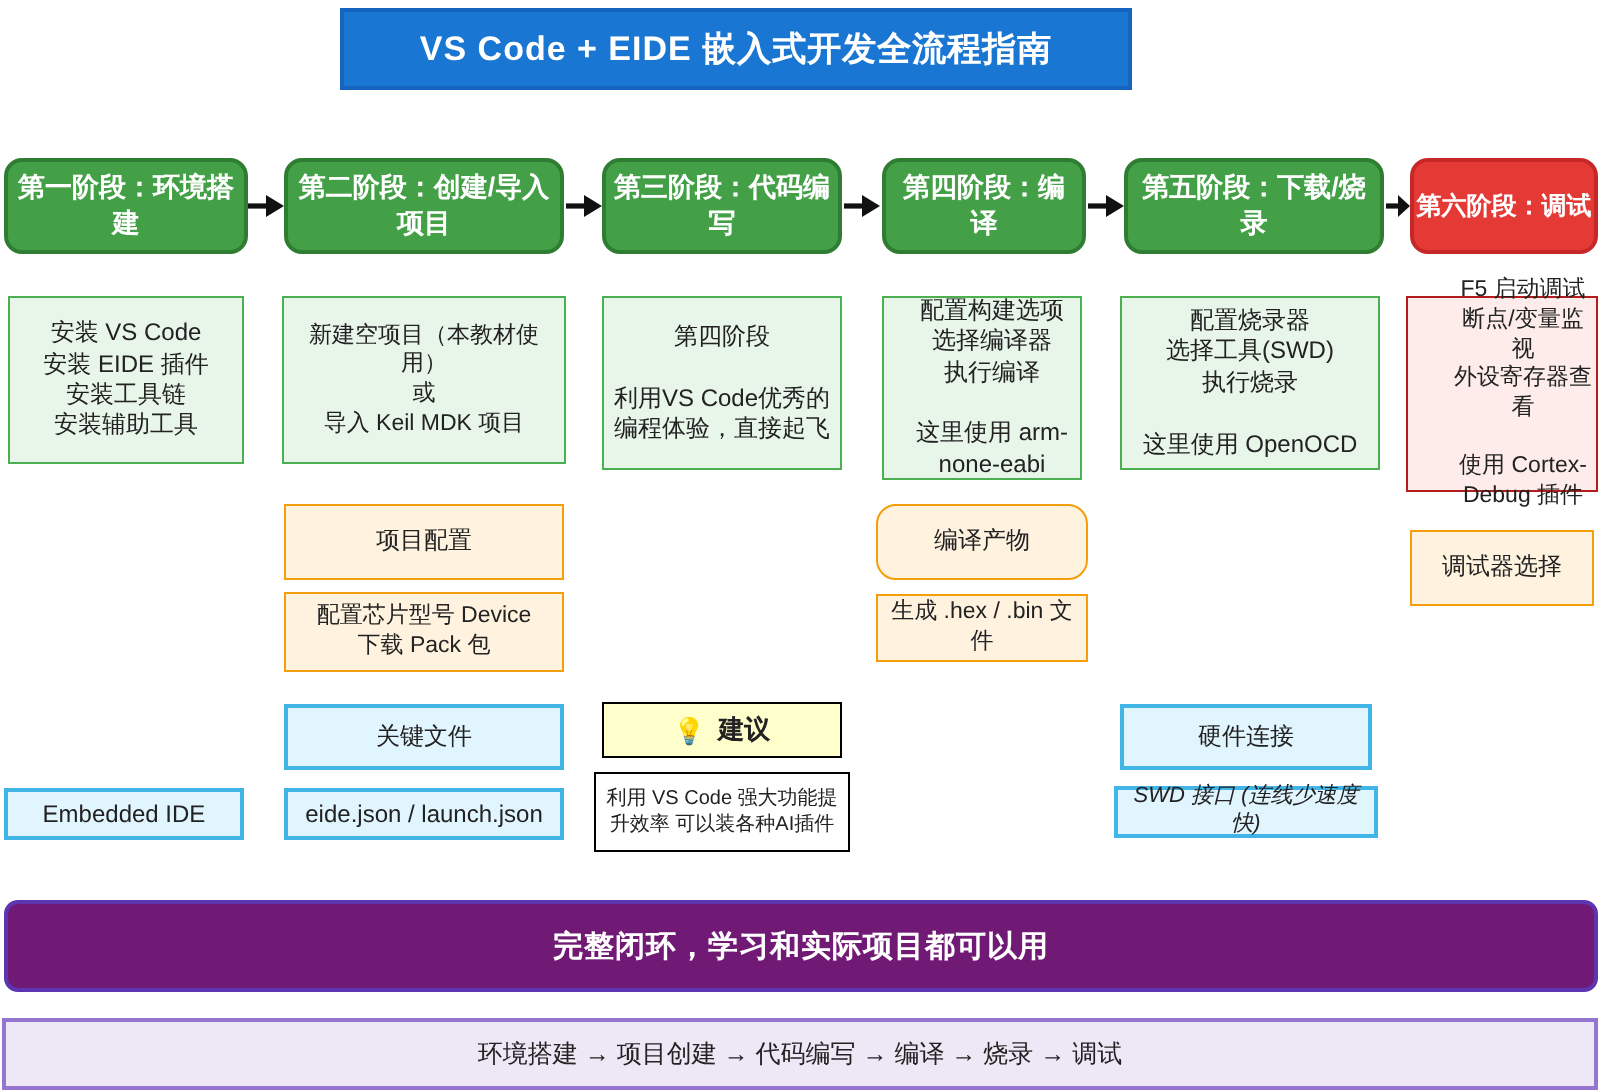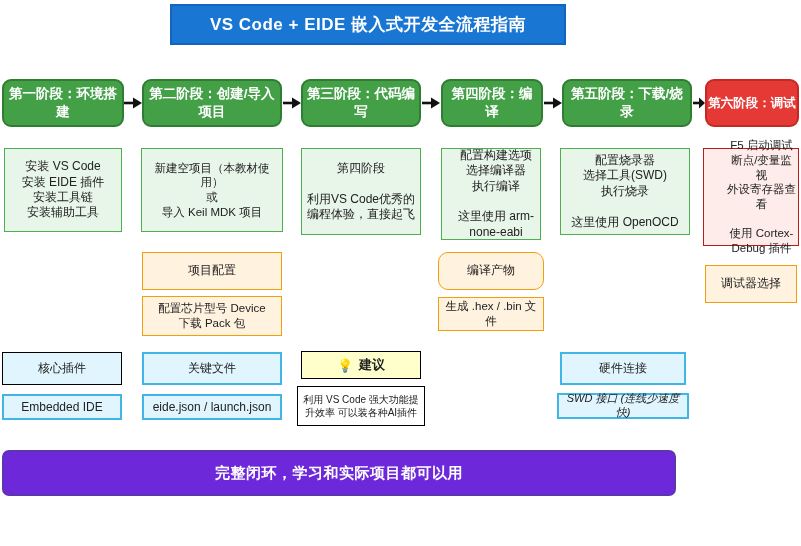--- a/index.html
+++ b/index.html
@@ -73,22 +73,22 @@
     background:#ffffcc;border:1.5px solid #000;
     font-weight:bold;font-size:13px;gap:6px;
   }
   .tip2{
     left:297px;width:128px;top:386px;height:40px;
     background:#fff;border:1.5px solid #000;
     font-size:10px;line-height:1.35;padding:1px;
   }
   
   .banner{
-    left:2px;top:450px;width:674px;height:46px;border-radius:7px;
-    background:#6d28d9;border:2px solid #5e35b1;
+    left:2px;top:450px;width:797px;height:46px;border-radius:7px;
+    background:#701a75;border:2px solid #5e35b1;
     color:#fff;font-weight:bold;font-size:15px;letter-spacing:.5px;
   }
   
   .footer{
     left:1px;top:509px;width:798px;height:36px;
     background:#ede7f6;border:2px solid #9575cd;
     font-size:12.5px;color:#222;
   }
 </style>
 </head>
@@ -152,29 +152,29 @@
 
 使用 Cortex-Debug 插件</div>
 
   <div class="box mid m2a">项目配置</div>
   <div class="box mid m2b">配置芯片型号 Device
 下载 Pack 包</div>
   <div class="box mid m4a">编译产物</div>
   <div class="box mid m4b">生成 .hex / .bin 文件</div>
   <div class="box mid m6a">调试器选择</div>
 
-  <div class="box sub b1a black-border">核心插件</div>
   <div class="box sub b1b">Embedded IDE</div>
   <div class="box sub b2a">关键文件</div>
   <div class="box sub b2b">eide.json / launch.json</div>
 
   <div class="box tip">
     <span>💡</span>
     <span>建议</span>
   </div>
   <div class="box tip2">利用 VS Code 强大功能提升效率 可以装各种AI插件</div>
 
   <div class="box sub b5a">硬件连接</div>
   <div class="box sub b5b">SWD 接口 (连线少速度快)</div>
 
   <div class="box banner">完整闭环，学习和实际项目都可以用</div>
+  <div class="box footer">环境搭建 → 项目创建 → 代码编写 → 编译 → 烧录 → 调试</div>
 
 </div>
 
 </body></html>

